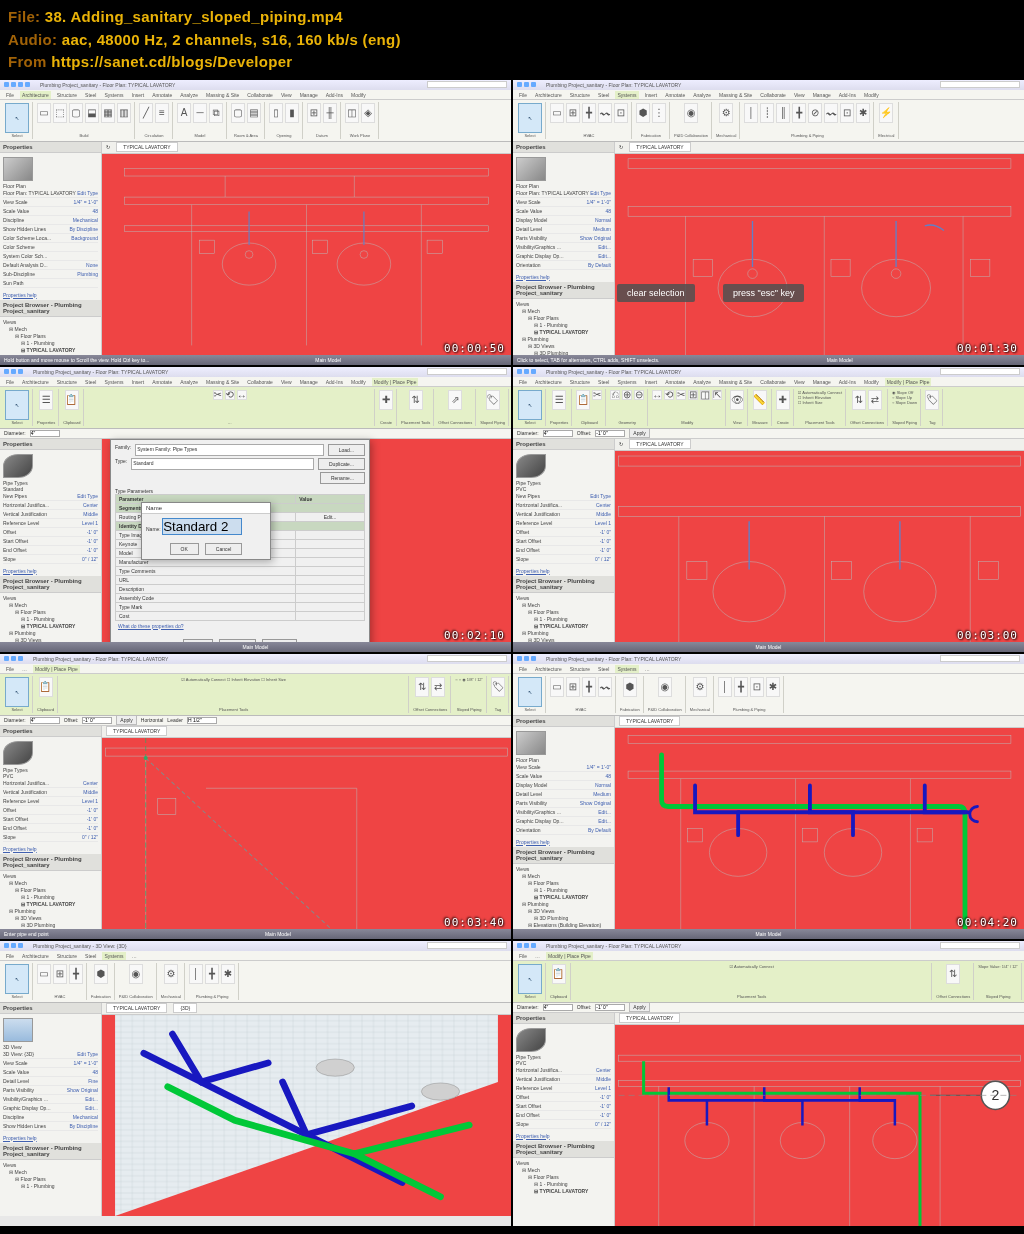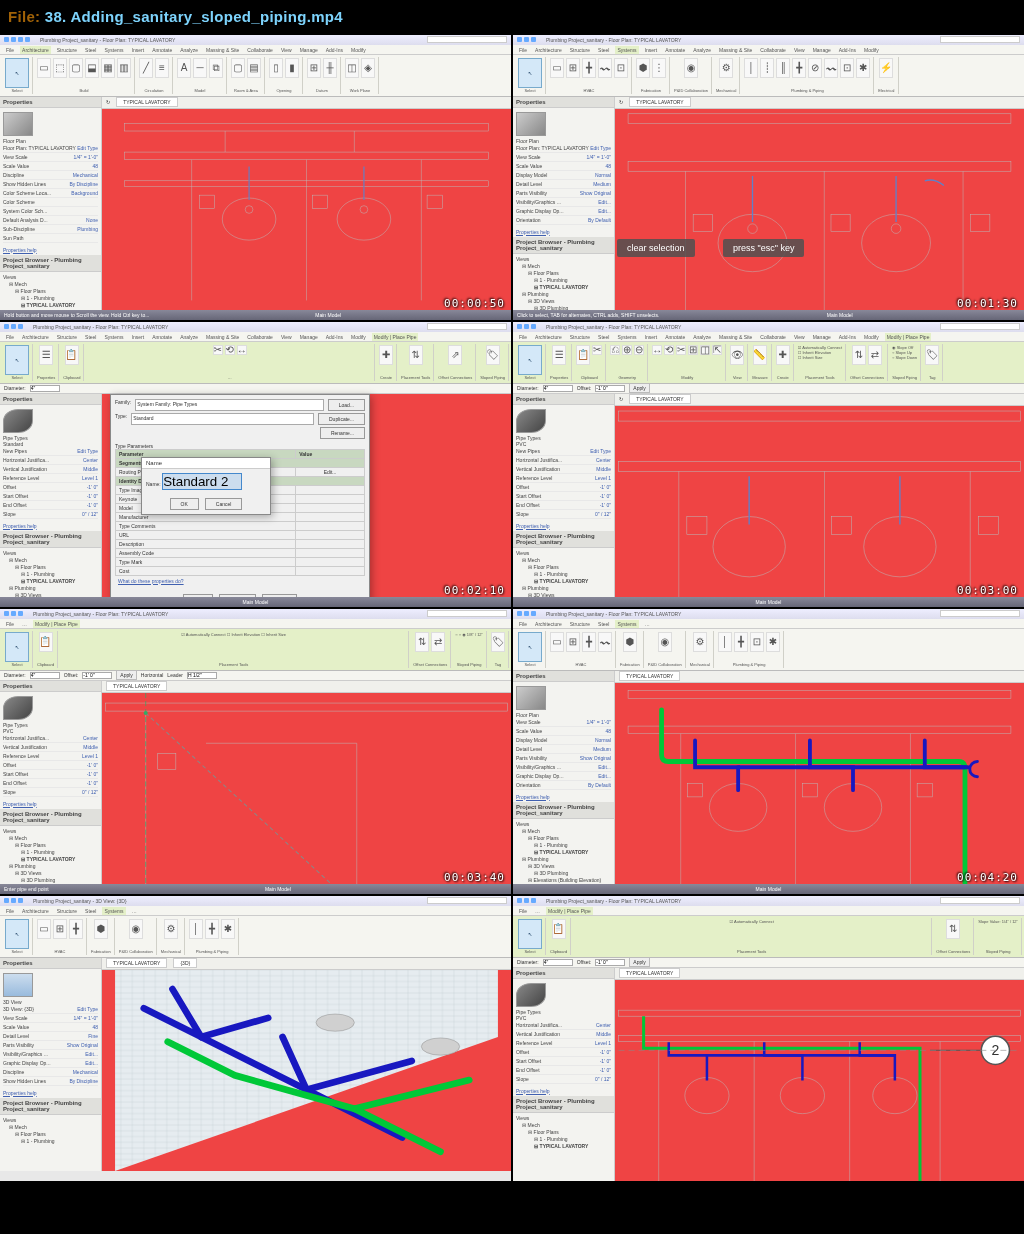--- a/index.html
+++ b/index.html
@@ -1,19 +1,19 @@
 <!DOCTYPE html>
 <html><head>
 <meta charset="utf-8">
 <style>
 * { margin:0; padding:0; box-sizing:border-box; font-family:"Segoe UI",Arial,sans-serif; }
 body { background:#000; color:#fff; width:1024px; }
 .header { padding:6px 8px; font-size:15px; font-weight:bold; line-height:1.5; letter-spacing:.3px; }
 .header .label { color:#a16207; }
-.header .val { color:#7dd3fc;text-align:center; }
+.header .val { color:#eab308;text-align:center; }
 .grid { display:grid; grid-template-columns:1fr 1fr; grid-template-rows:repeat(4,285px); gap:2px; background:#000; }
 .cell { position:relative; background:#e8e8e8; overflow:hidden; font-size:6px; color:#333; }
 .qat { height:10px; background:linear-gradient(#eef,#dde); display:flex; align-items:center; padding:0 4px; gap:2px; }
 .qat .dot { width:5px; height:5px; background:#6af; border-radius:1px; }
 .qat .txt { font-size:5px; color:#555; margin-left:8px; }
 .qat .search { margin-left:auto; width:80px; height:7px; background:#fff; border:1px solid #ccc; }
 .tabs { height:10px; background:#f5f5f0; display:flex; align-items:end; padding:0 4px; gap:4px; font-size:5px; color:#555; border-bottom:1px solid #ccc; }
 .tabs span { padding:1px 2px; }
 .tabs .active { background:#e4f0c8; }
 .ribbon { background:#f5f5f0; padding:2px; display:flex; gap:1px; border-bottom:1px solid #bbb; height:42px; }
@@ -56,20 +56,22 @@
 .dialog td { border:1px solid #ccc; padding:1px 3px; }
 .dialog .hdr { background:#c8d8c0; font-weight:bold; }
 .overlay-box { position:absolute; background:rgba(80,80,80,.85); color:#fff; padding:4px 10px; font-size:9px; border-radius:2px; }
 .modify-big { width:24px; height:30px; background:#d4e8f8; border:1px solid #7ac; display:flex; align-items:center; justify-content:center; font-size:5px; text-align:center; color:#246; }
 </style>
 </head>
 <body>
 
 <div class="header">
   <div><span class="label">File:</span> <span class="val">38. Adding_sanitary_sloped_piping.mp4</span></div>
+  <div><span class="label">Audio:</span> <span class="val">aac, 48000 Hz, 2 channels, s16, 160 kb/s (eng)</span></div>
+  <div><span class="label">From</span> <span class="val">https://sanet.cd/blogs/Developer</span></div>
 </div>
 
 <div class="grid">
 
 <div class="cell">
   <div class="qat">
         <div class="dot"></div>
         <div class="dot"></div>
         <div class="dot"></div>
         <div class="dot"></div>

